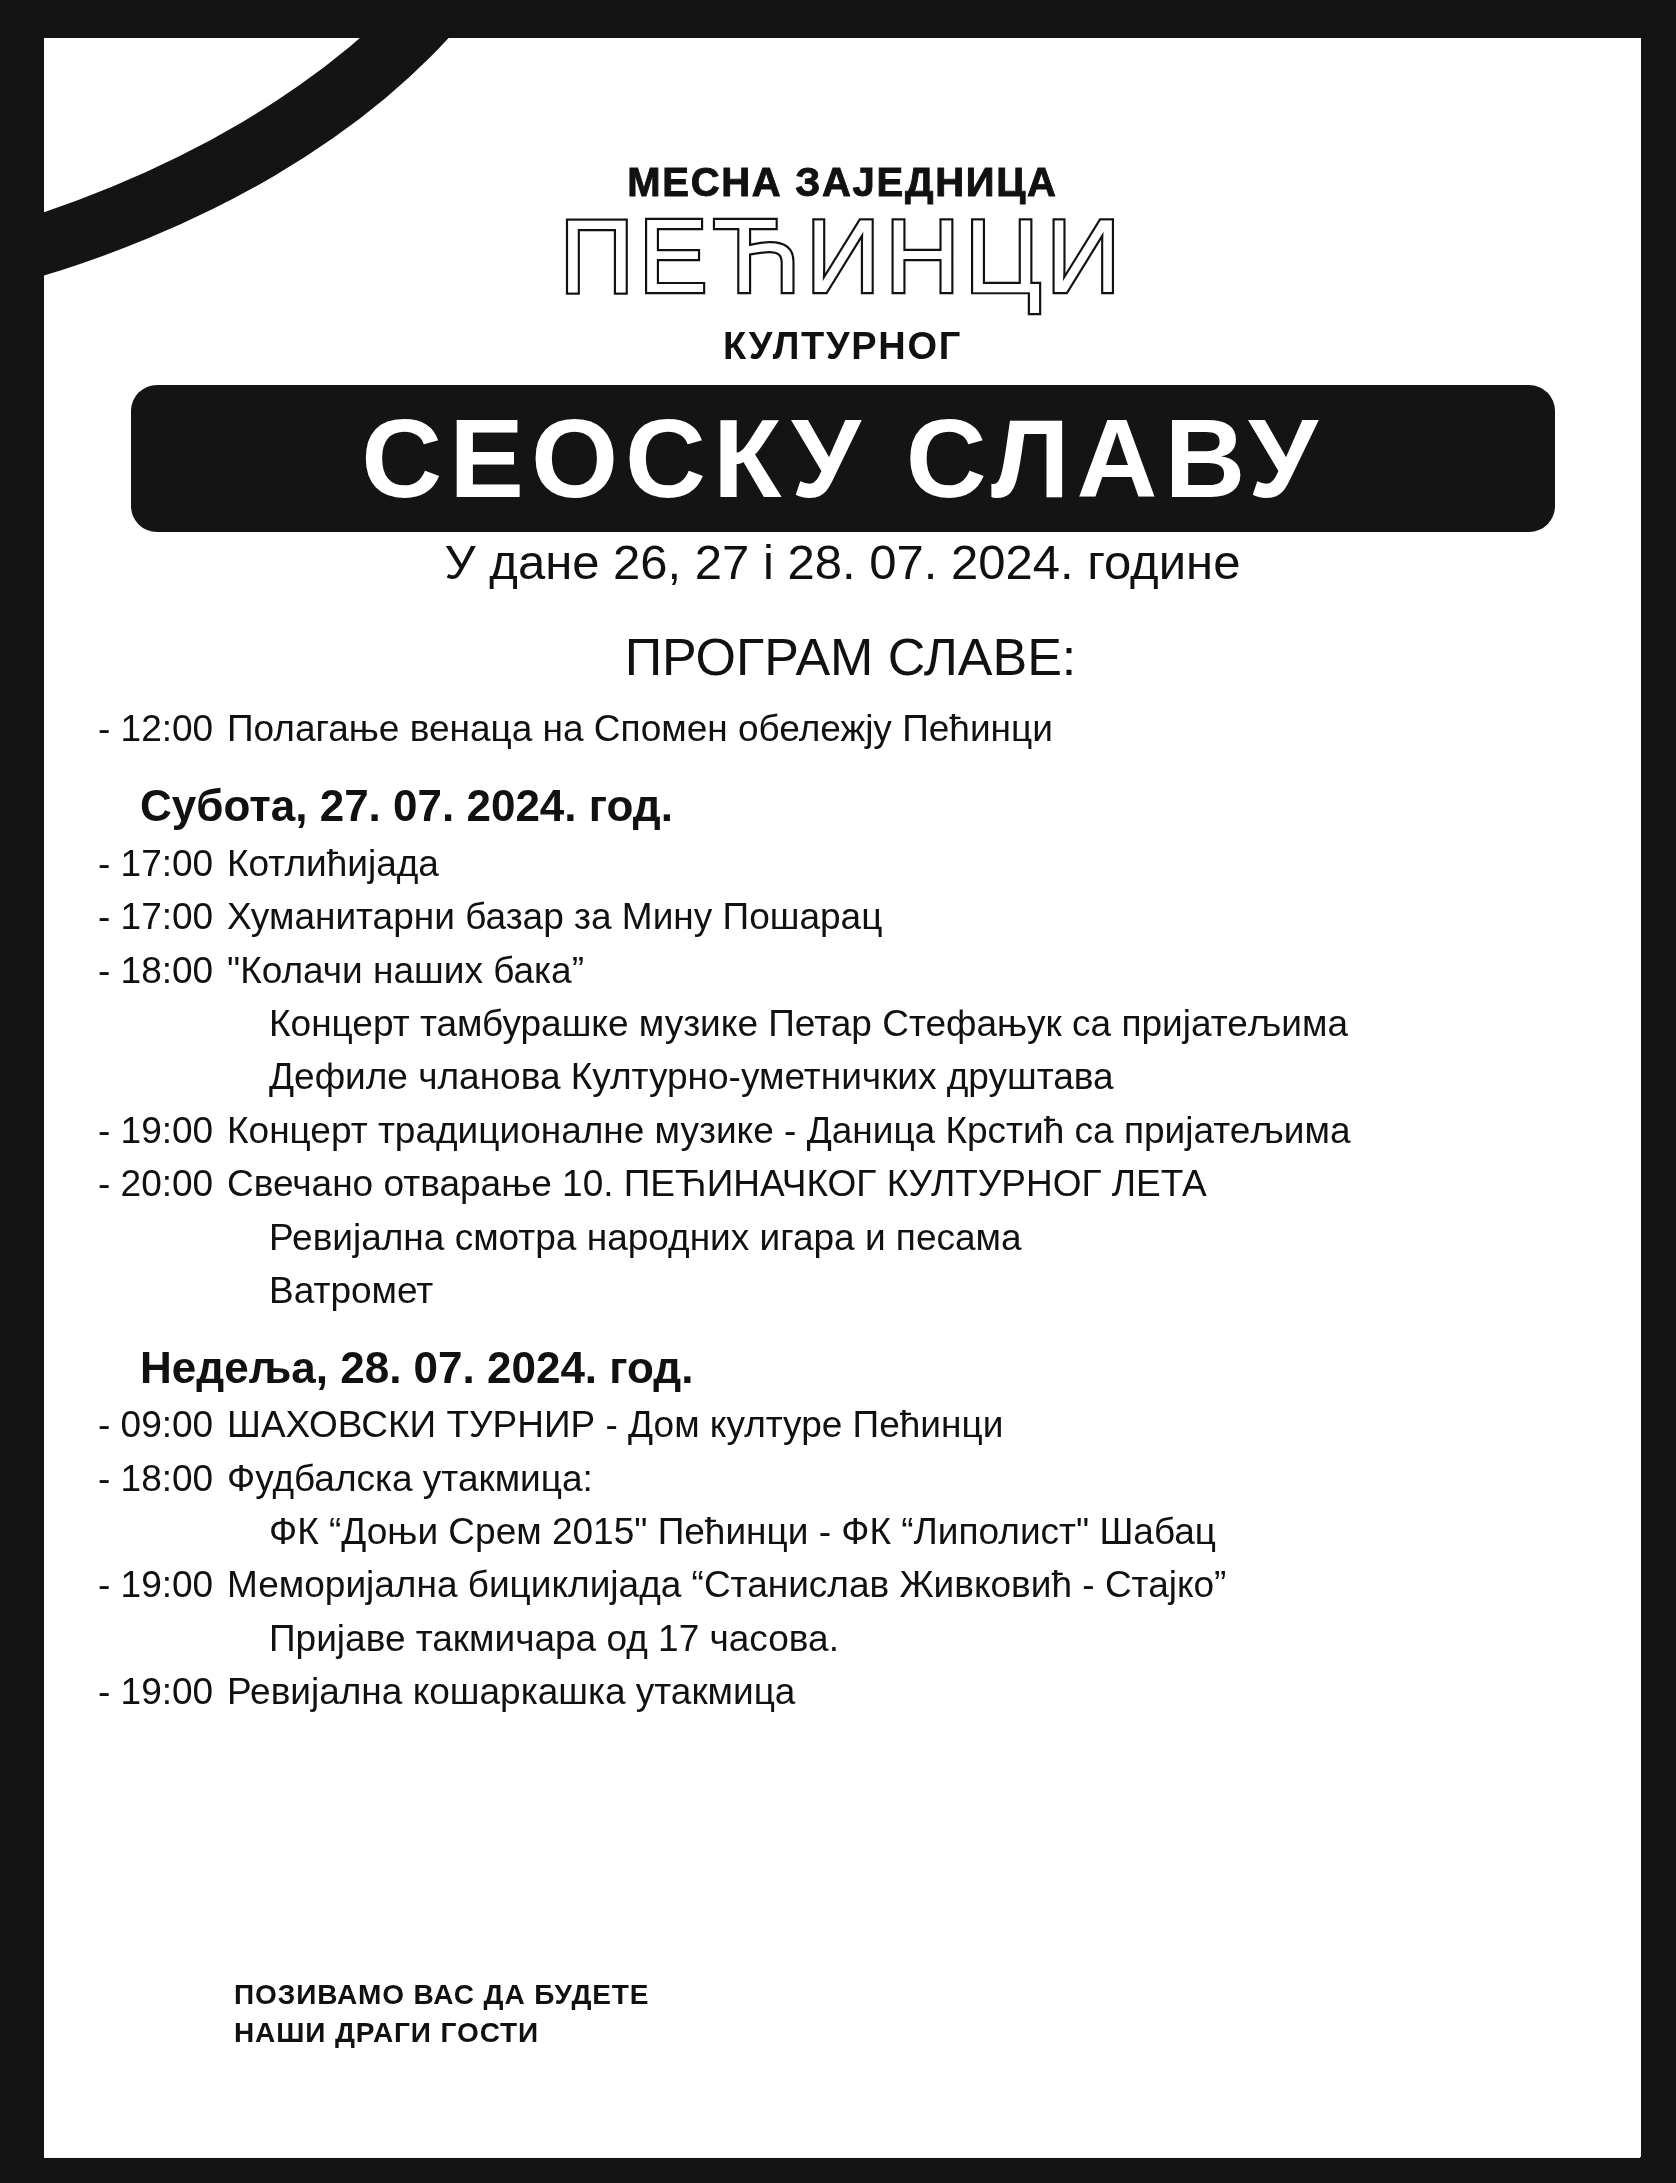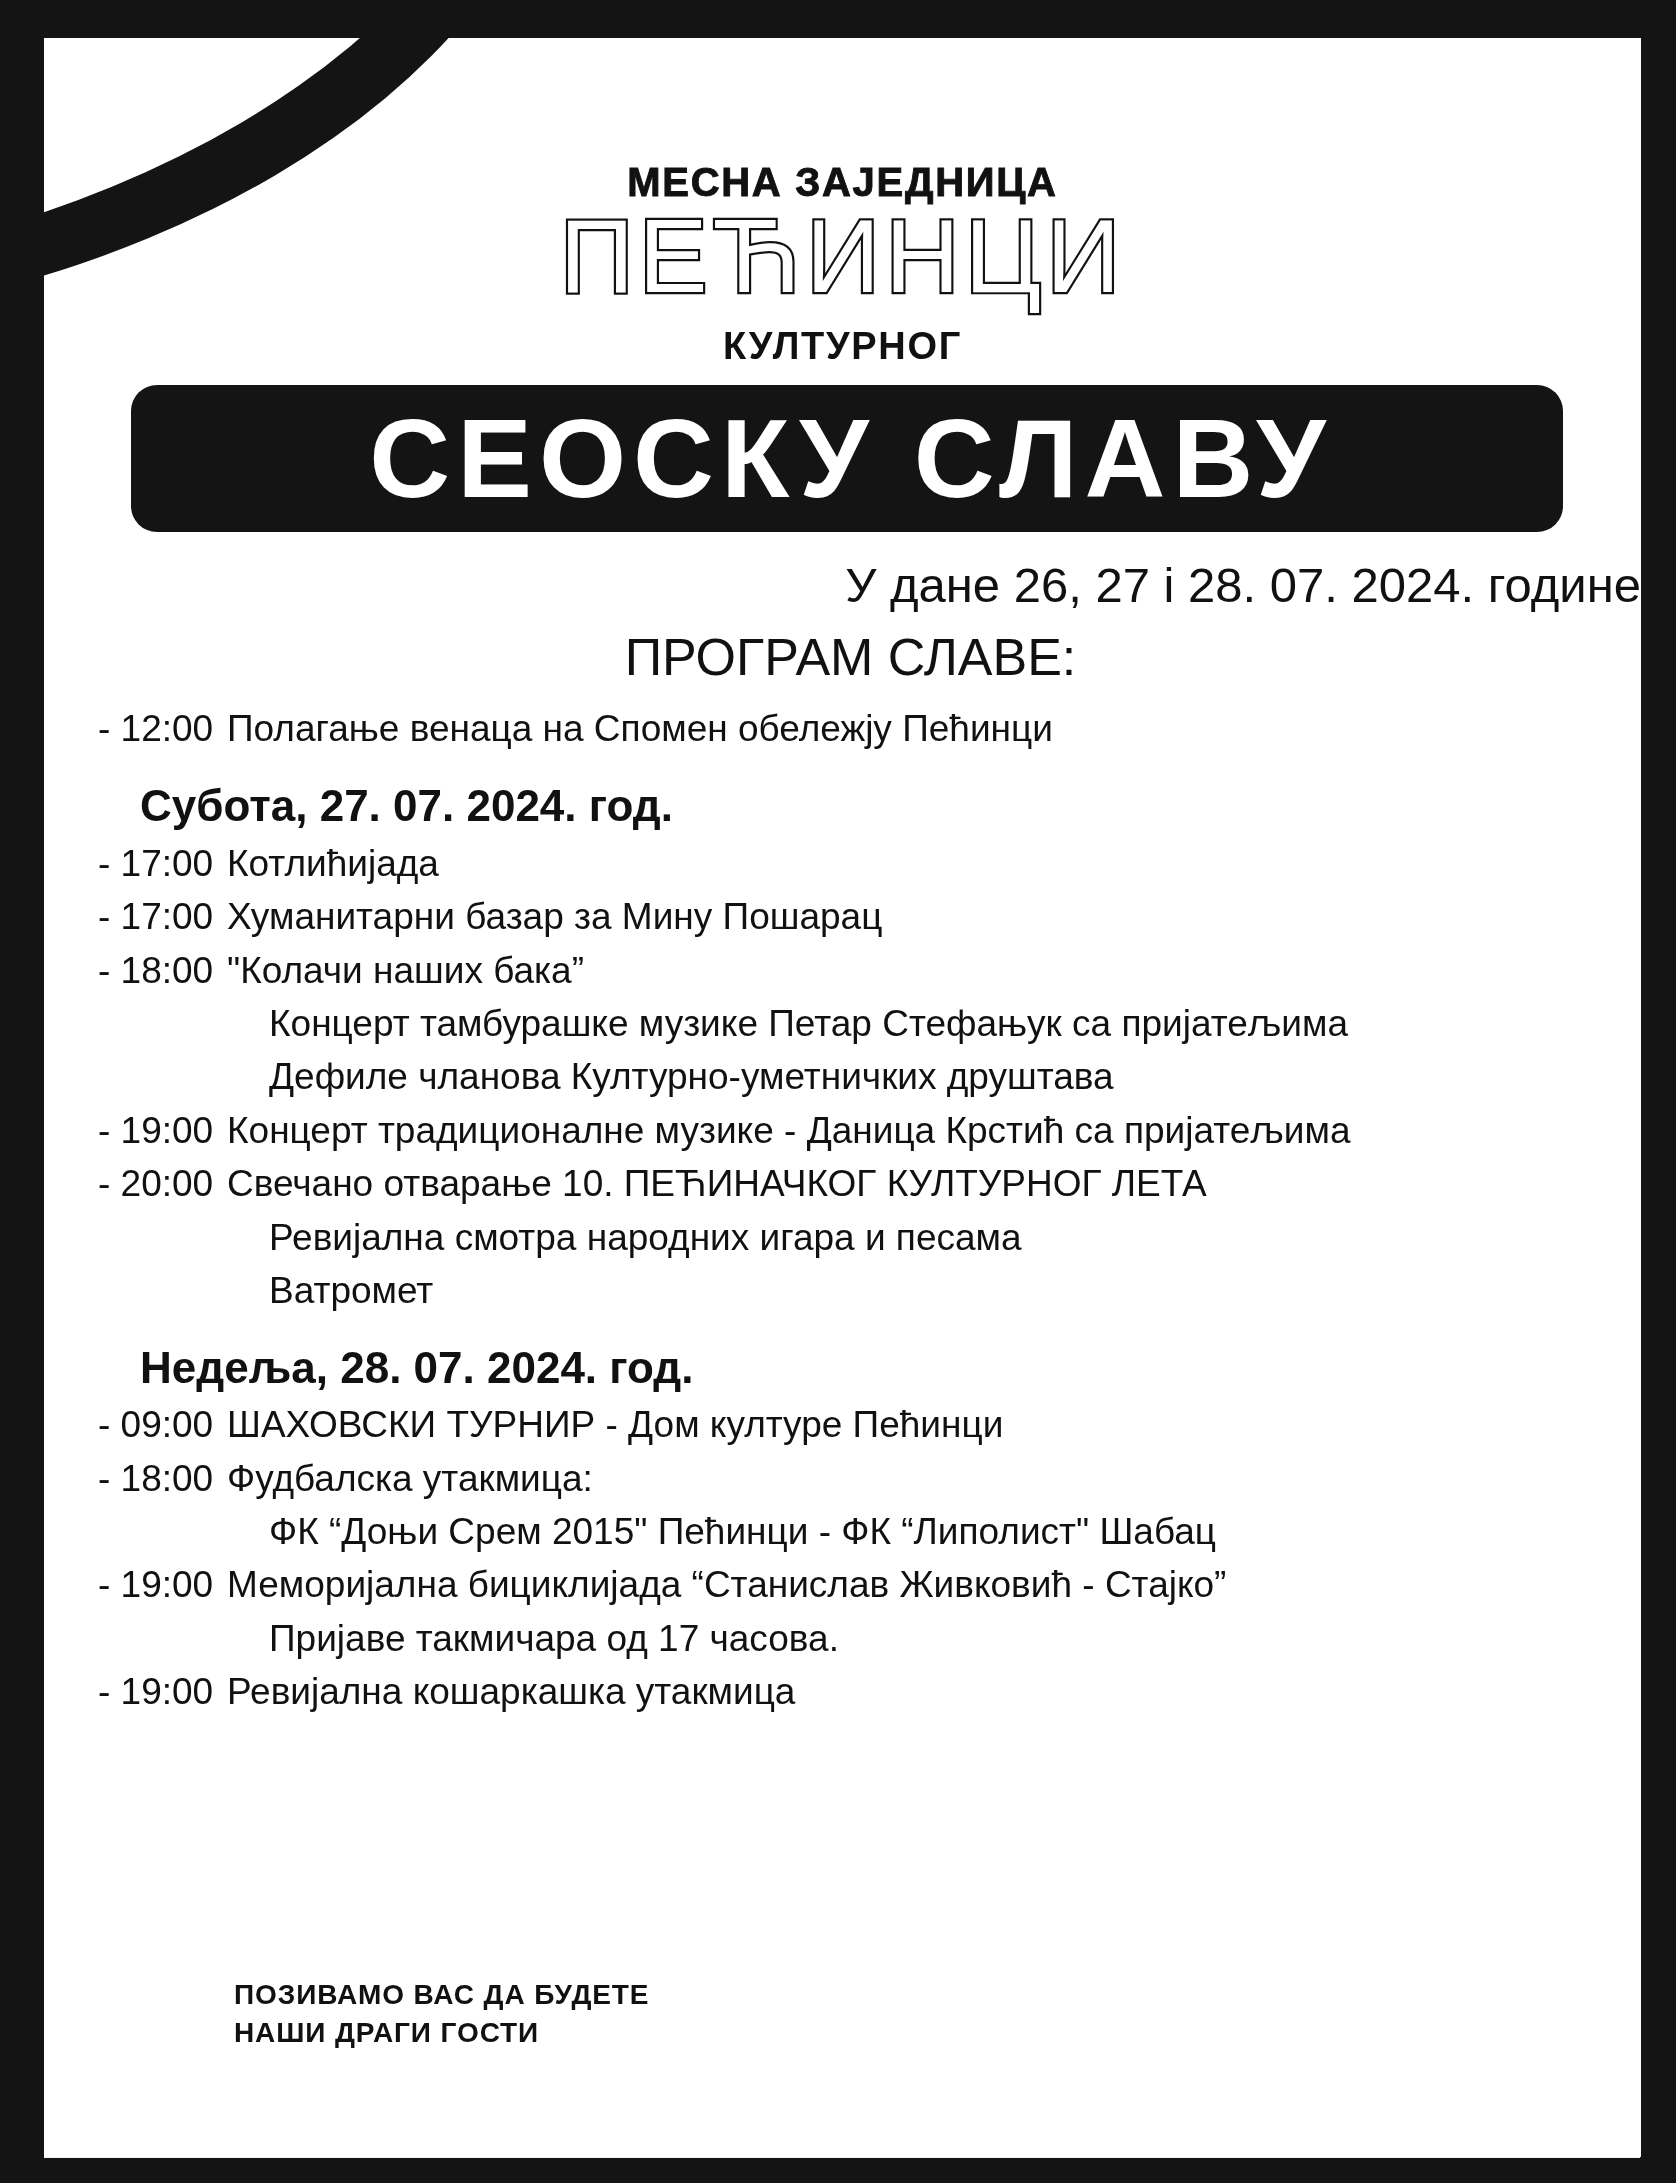--- a/index.html
+++ b/index.html
@@ -161,35 +161,34 @@
     position: absolute;
     top: 339px;
     left: 87px;
     width: 1424px;
     height: 147px;
     background: #141414;
     border-radius: 26px;
     display: flex;
     align-items: center;
     justify-content: center;
-    padding-left: 8px;
   }
   .slava-bar span {
     color: #ffffff;
     font-size: 112px;
     font-weight: bold;
     letter-spacing: 7px;
     line-height: 1;
   }
 
   .dates-line {
     position: absolute;
-    top: 511px;
+    top: 488px;
     left: 0; right: 0;
-    text-align: right;
+    text-align: center;
     font-size: 49px;
     color: #111;
     font-weight: normal;
   }
 
   .program-title {
     position: absolute;
     top: 581px;
     left: 16px; right: 0;
     text-align: center;

